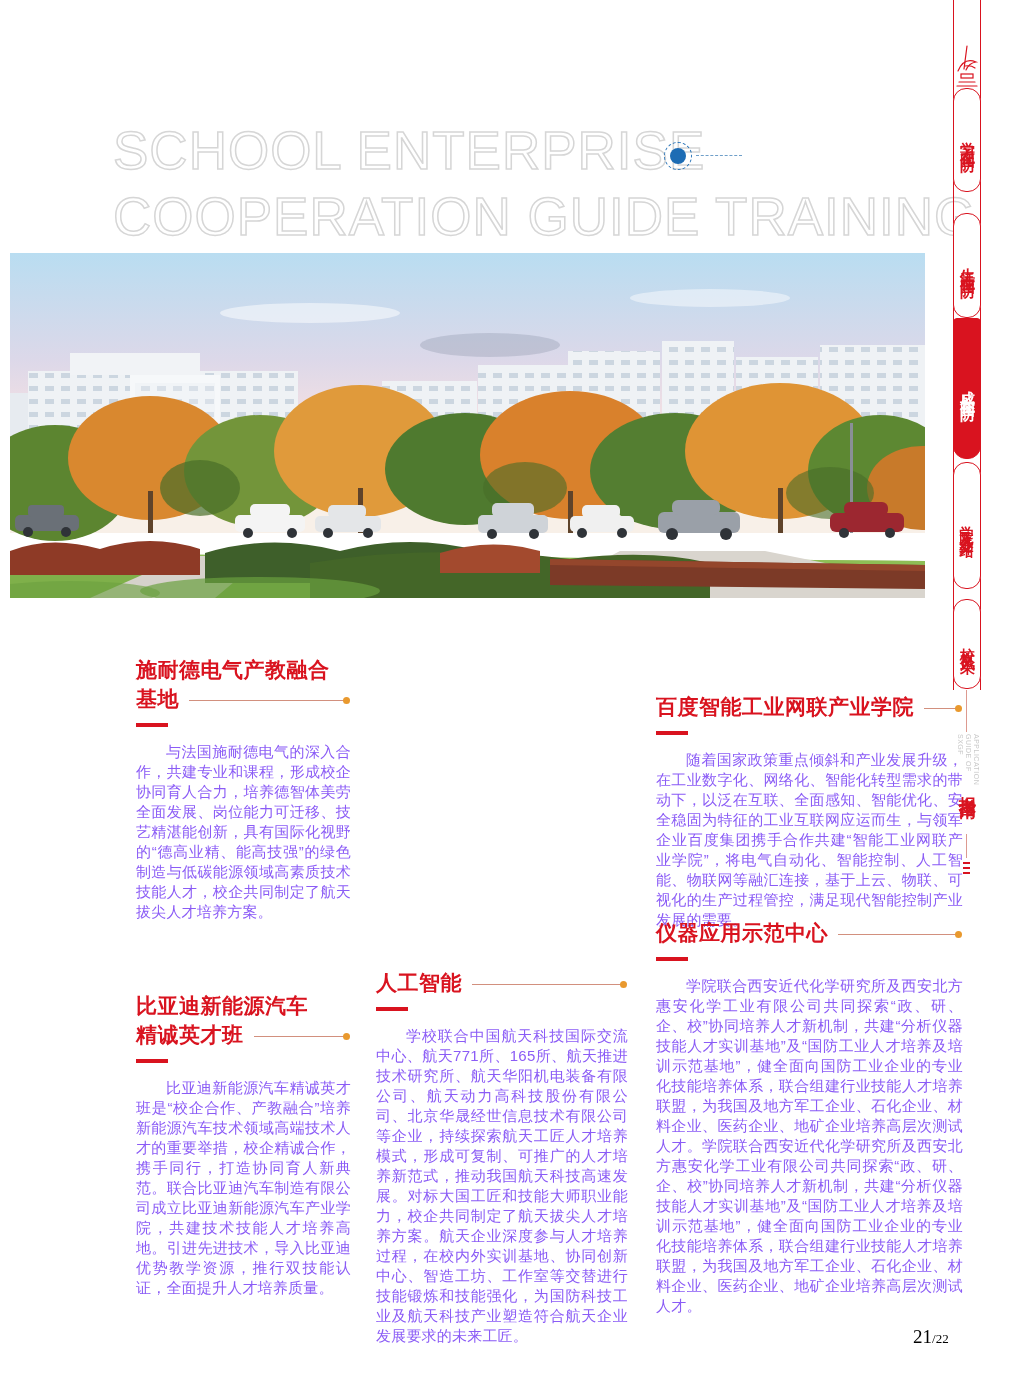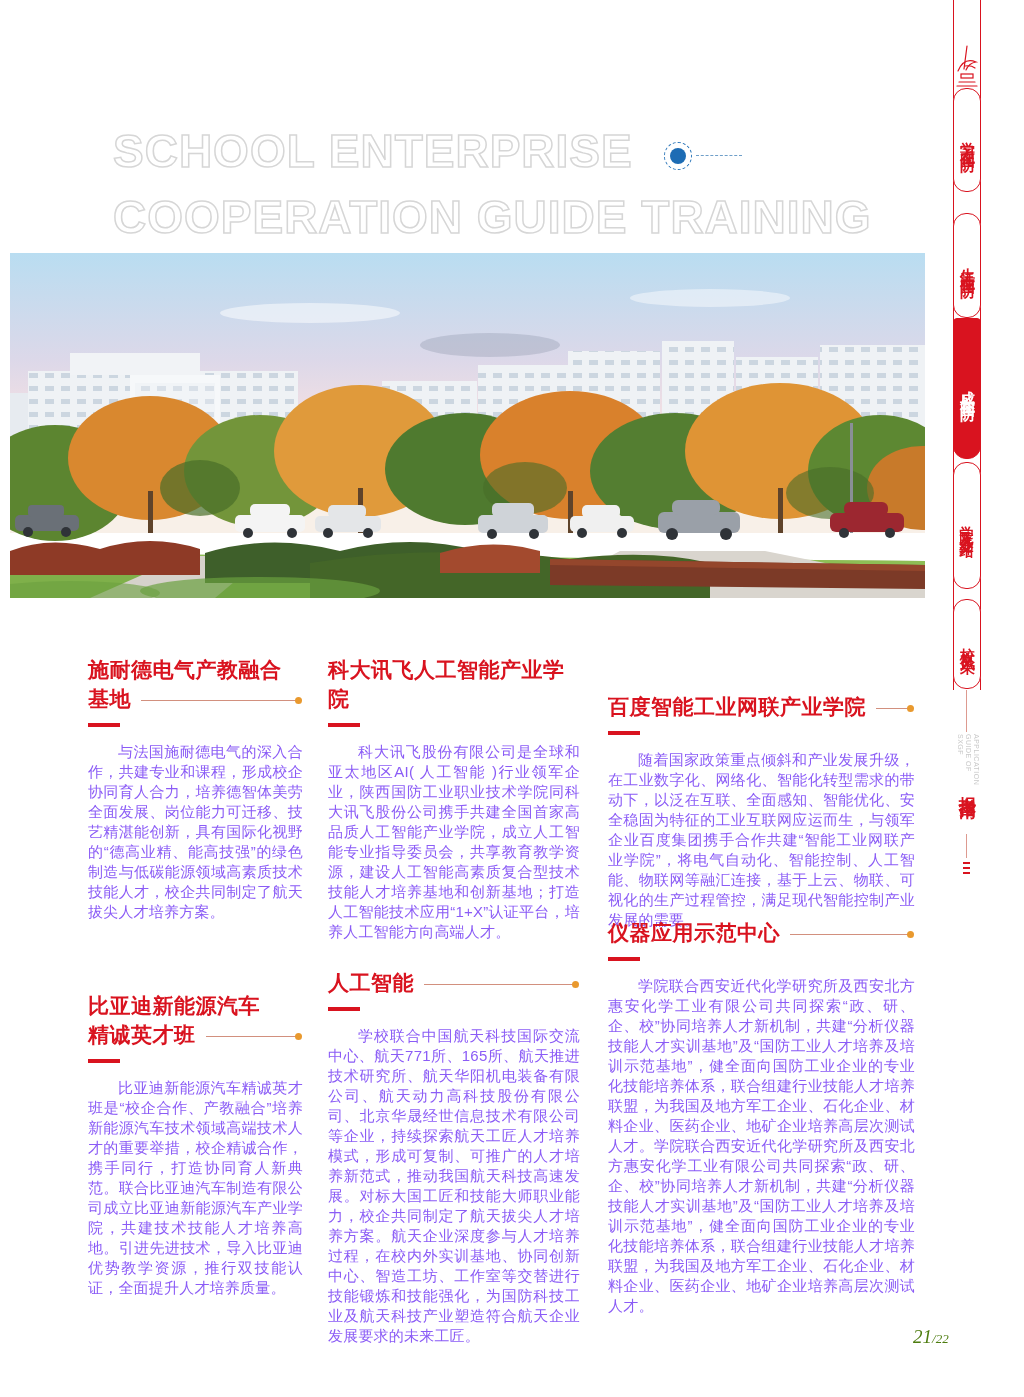--- a/index.html
+++ b/index.html
@@ -3,32 +3,32 @@
 <meta charset="utf-8">
 <style>
   html,body{margin:0;padding:0;background:#e8e8e8;}
   .page{
     position:relative;width:1024px;height:1397px;background:#ffffff;overflow:hidden;
     font-family:"Liberation Sans","DejaVu Sans",sans-serif;margin:0 auto;
   }
   
   .hero{position:absolute;left:113px;top:118px;width:820px;}
   .hero-line{
-    font-size:46px;font-weight:bold;letter-spacing:1px;line-height:66px;
+    font-size:53px;font-weight:normal;letter-spacing:1px;line-height:66px;
     color:#ffffff;-webkit-text-stroke:1.5px #d6d6d6;white-space:nowrap;
   }
   .hero-dot-group{position:absolute;left:551px;top:24px;width:110px;height:30px;}
   .hero-ring{position:absolute;left:0;top:0;width:26px;height:26px;border:1px dashed #2d77ba;border-radius:50%;}
   .hero-dot{position:absolute;left:6px;top:6px;width:16px;height:16px;border-radius:50%;background:#1d6cb4;}
   .hero-dash{position:absolute;left:32px;top:13px;width:46px;border-top:1px dashed #6f9fc9;}
   
   .photo{position:absolute;left:10px;top:253px;width:915px;height:345px;overflow:hidden;}
   .photo svg{display:block;width:100%;height:100%;}
   
-  .article{position:absolute;}
+  .article{position:absolute;margin-left:48px;}
   .a0{left:88px;top:655px;width:215px;}
   .a1{left:328px;top:655px;width:252px;}
   .a2{left:608px;top:692px;width:307px;}
   .a3{left:88px;top:991px;width:215px;}
   .a4{left:328px;top:968px;width:252px;}
   .a5{left:608px;top:918px;width:307px;}
   .atitle{color:#d9131f;font-size:21px;font-weight:bold;line-height:29px;letter-spacing:.5px;}
   .trow{display:flex;align-items:center;}
   .tline{flex:1;height:1px;background:#d2907e;position:relative;margin-left:10px;margin-right:4px;margin-top:4px;min-width:0;}
   .tline::after{content:'';position:absolute;right:-3px;top:-3px;width:7px;height:7px;border-radius:50%;background:#e9992e;}
@@ -53,22 +53,22 @@
   .t5{top:599px;height:90px;}
   .rail-tail1{position:absolute;left:966px;top:690px;height:42px;border-left:1px solid #dd9a90;}
   .guide-en{position:absolute;left:956px;top:734px;height:52px;
             writing-mode:vertical-rl;font-size:7px;line-height:8px;color:#c9c9c9;letter-spacing:.5px;}
   .guide-cn{position:absolute;left:956px;top:782px;writing-mode:vertical-rl;text-orientation:upright;
             font-size:17px;font-weight:bold;color:#d9131f;letter-spacing:2px;}
   .rail-tail2{position:absolute;left:966px;top:834px;height:24px;border-left:1px solid #dd9a90;}
   .rail-dots{position:absolute;left:963px;top:862px;width:8px;}
   .rail-dots i{display:block;width:7px;height:2px;background:#d9131f;margin-bottom:3px;}
   
-  .pagenum{position:absolute;left:913px;top:1326px;color:#4d7c0f;
-           font-family:"Liberation Serif","DejaVu Serif",serif;font-style:italic;}
+  .pagenum{position:absolute;left:913px;top:1326px;color:#000000;
+           font-family:"Liberation Serif","DejaVu Serif",serif;}
   .pagenum .big{font-size:19px;}
   .pagenum .small{font-size:13px;}
 </style>
 </head>
 <body>
 
 <div class="page">
 
   <div class="hero">
     <div class="hero-line">SCHOOL ENTERPRISE</div>
@@ -201,27 +201,20 @@
       <div>施耐德电气产教融合</div>
       <div class="trow">
         <span>基地</span>
         <span class="tline"></span>
       </div>
     </div>
     <div class="tdash"></div>
     <div class="abody">与法国施耐德电气的深入合作，共建专业和课程，形成校企协同育人合力，培养德智体美劳全面发展、岗位能力可迁移、技艺精湛能创新，具有国际化视野的“德高业精、能高技强”的绿色制造与低碳能源领域高素质技术技能人才，校企共同制定了航天拔尖人才培养方案。</div>
   </div>
 
-  <div class="article a1">
-    <div class="atitle">
-      <div>科大讯飞人工智能产业学院</div>
-    </div>
-    <div class="tdash"></div>
-    <div class="abody">科大讯飞股份有限公司是全球和亚太地区AI( 人工智能 )行业领军企业，陕西国防工业职业技术学院同科大讯飞股份公司携手共建全国首家高品质人工智能产业学院，成立人工智能专业指导委员会，共享教育教学资源，建设人工智能高素质复合型技术技能人才培养基地和创新基地；打造人工智能技术应用“1+X”认证平台，培养人工智能方向高端人才。</div>
-  </div>
 
   <div class="article a2">
     <div class="atitle">
       <div class="trow">
         <span>百度智能工业网联产业学院</span>
         <span class="tline"></span>
       </div>
     </div>
     <div class="tdash"></div>
     <div class="abody">随着国家政策重点倾斜和产业发展升级，在工业数字化、网络化、智能化转型需求的带动下，以泛在互联、全面感知、智能优化、安全稳固为特征的工业互联网应运而生，与领军企业百度集团携手合作共建“智能工业网联产业学院”，将电气自动化、智能控制、人工智能、物联网等融汇连接，基于上云、物联、可视化的生产过程管控，满足现代智能控制产业发展的需要。</div>

